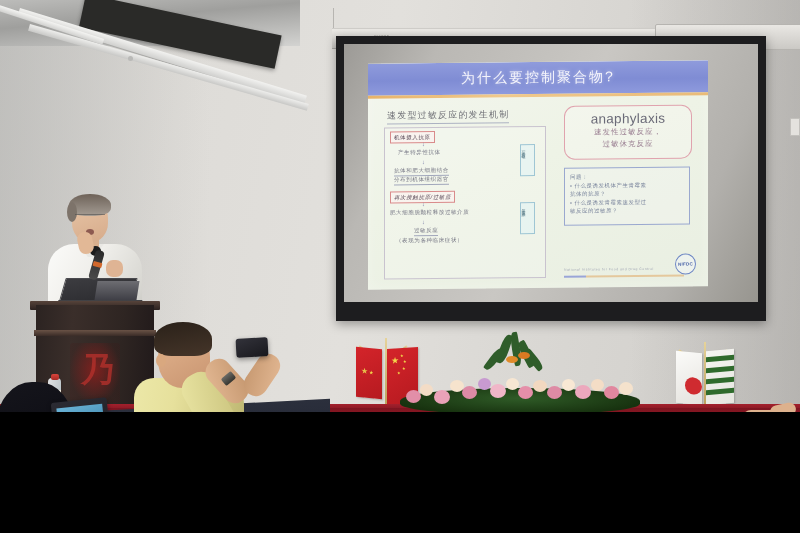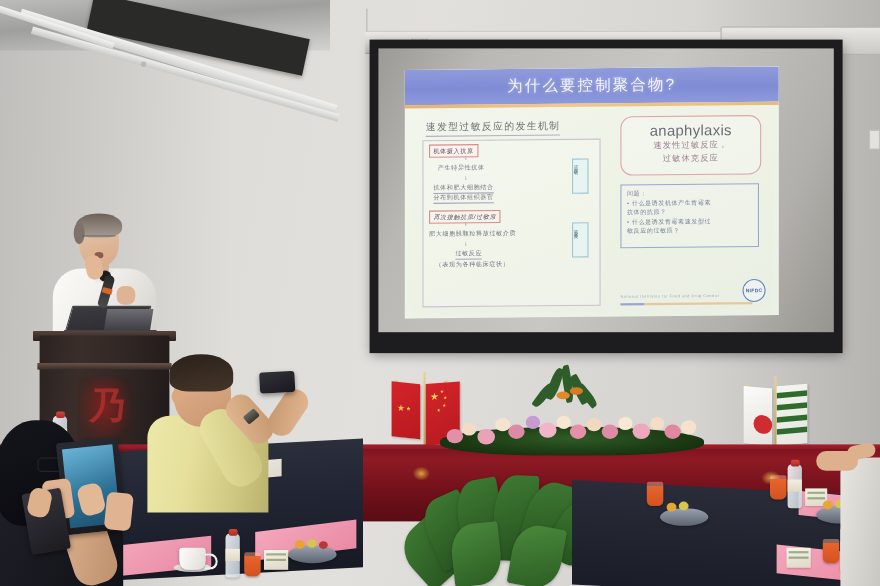--- a/index.html
+++ b/index.html
@@ -1,19 +1,19 @@
 <!DOCTYPE html>
 <html><head>
 <meta charset="utf-8">
 <style>
   html,body{margin:0;padding:0;background:#000;}
   body{font-family:"Liberation Sans","DejaVu Sans",sans-serif;}
 
   #scene{
-    position:relative;width:800px;height:533px;overflow:hidden;
+    position:relative;width:800px;height:412px;overflow:hidden;
     background:#cfcfcd;
   }
 
   
   .wall{
     position:absolute;left:0;top:0;width:800px;height:533px;
     background:
       linear-gradient(100deg,#d6d5d2 0%,#dedcd8 22%,#e2e0dc 45%,#d8d6d2 70%,#cfcdc9 100%);
   }
   .wall-shade-left{

